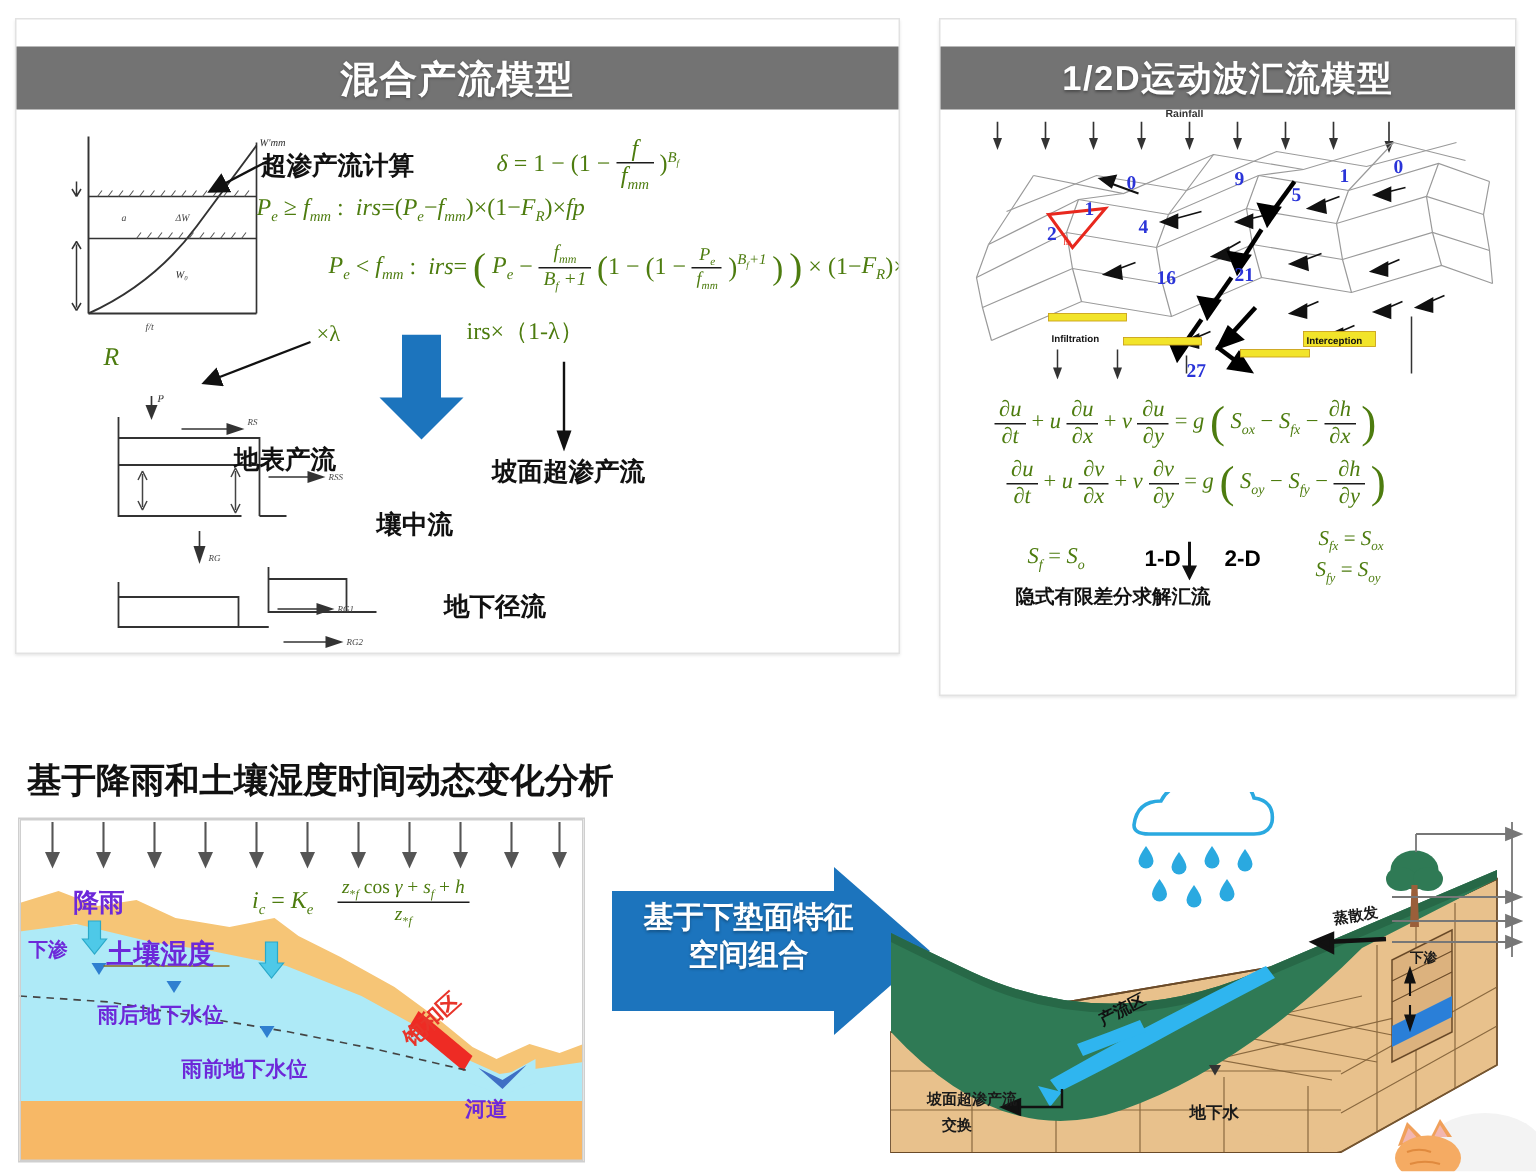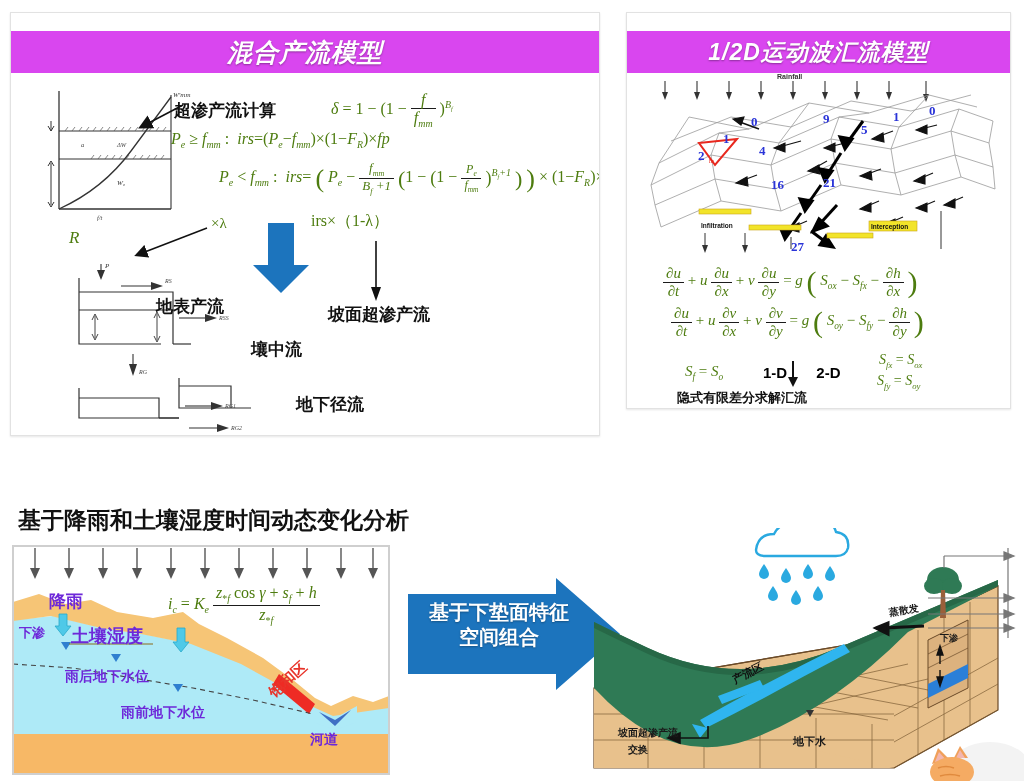--- a/index.html
+++ b/index.html
@@ -5,29 +5,29 @@
   html,body{margin:0;padding:0;}
   body{
     width:1024px;height:781px;background:#ffffff;overflow:hidden;position:relative;
     font-family:"Liberation Sans","DejaVu Sans",sans-serif;
   }
   .stage{position:absolute;left:0;top:0;width:1024px;height:781px;}
 
   
   .panel{position:absolute;background:#fff;border:1px solid #e2e2e2;box-sizing:border-box;
          box-shadow:0 1px 2px rgba(0,0,0,.10);}
-  .panel-banner{position:absolute;left:0;right:0;background:#d946ef;color:#fff;
+  .panel-banner{position:absolute;left:0;right:0;background:#737373;color:#fff;
                 display:flex;align-items:center;justify-content:center;
-                font-weight:bold;letter-spacing:1px;text-shadow:0 1px 2px rgba(0,0,0,.35);font-style:italic;}
+                font-weight:bold;letter-spacing:1px;text-shadow:0 1px 2px rgba(0,0,0,.35);}
   .panel-body{position:absolute;left:0;right:0;bottom:0;overflow:hidden;}
 
   #panel-left{left:10px;top:12px;width:590px;height:424px;}
   #panel-left .panel-banner{top:18px;height:42px;font-size:25px;}
   #panel-left .panel-body{top:60px;}
-  #panel-right{left:626px;top:12px;width:385px;height:397px;}
+  #panel-right{left:626px;top:12px;width:385px;height:452px;}
   #panel-right .panel-banner{top:18px;height:42px;font-size:23px;}
   #panel-right .panel-body{top:60px;}
 
   
   .mathser{font-family:"Liberation Serif","DejaVu Serif",serif;color:#4d7c0f;}
   .it{font-style:italic;}
   .frac{display:inline-block;vertical-align:middle;text-align:center;line-height:1.08;}
   .frac .num{display:block;border-bottom:1px solid #1b1b1b;padding:0 3px;}
   .frac .den{display:block;padding:0 3px;}
   sub{font-size:.62em;}
@@ -460,21 +460,21 @@
         <polygon points="164,82 172,82 172,96 176,96 168,106 160,96 164,96"></polygon>
       </g>
 
       <line x1="56" y1="98" x2="140" y2="98" stroke="#8a6a1a" stroke-width="1"></line>
 
       <rect x="0.5" y="0.5" width="375" height="227" fill="none" stroke="#cfcfcf" stroke-width="1"></rect>
     </svg>
 
     <div class="mathser" id="infil-eq">
       <span class="it">i<sub>c</sub></span> = <span class="it">K<sub>e</sub></span>
-      <span class="frac" style="font-size:16px;">
+      <span class="frac" style="font-size:13px;margin-left:12px;">
         <span class="num"><span class="it">z</span><sub>*<span class="it">f</span></sub> cos <span class="it">γ</span> + <span class="it">s<sub>f</sub></span> + <span class="it">h</span></span>
         <span class="den"><span class="it">z</span><sub>*<span class="it">f</span></sub></span>
       </span>
     </div>
 
     <div class="hs-label" id="hs-rain">降雨</div>
     <div class="hs-label" id="hs-infil">下渗</div>
     <div class="hs-label" id="hs-soil">土壤湿度</div>
     <div class="hs-label" id="hs-after">雨后地下水位</div>
     <div class="hs-label" id="hs-before">雨前地下水位</div>

